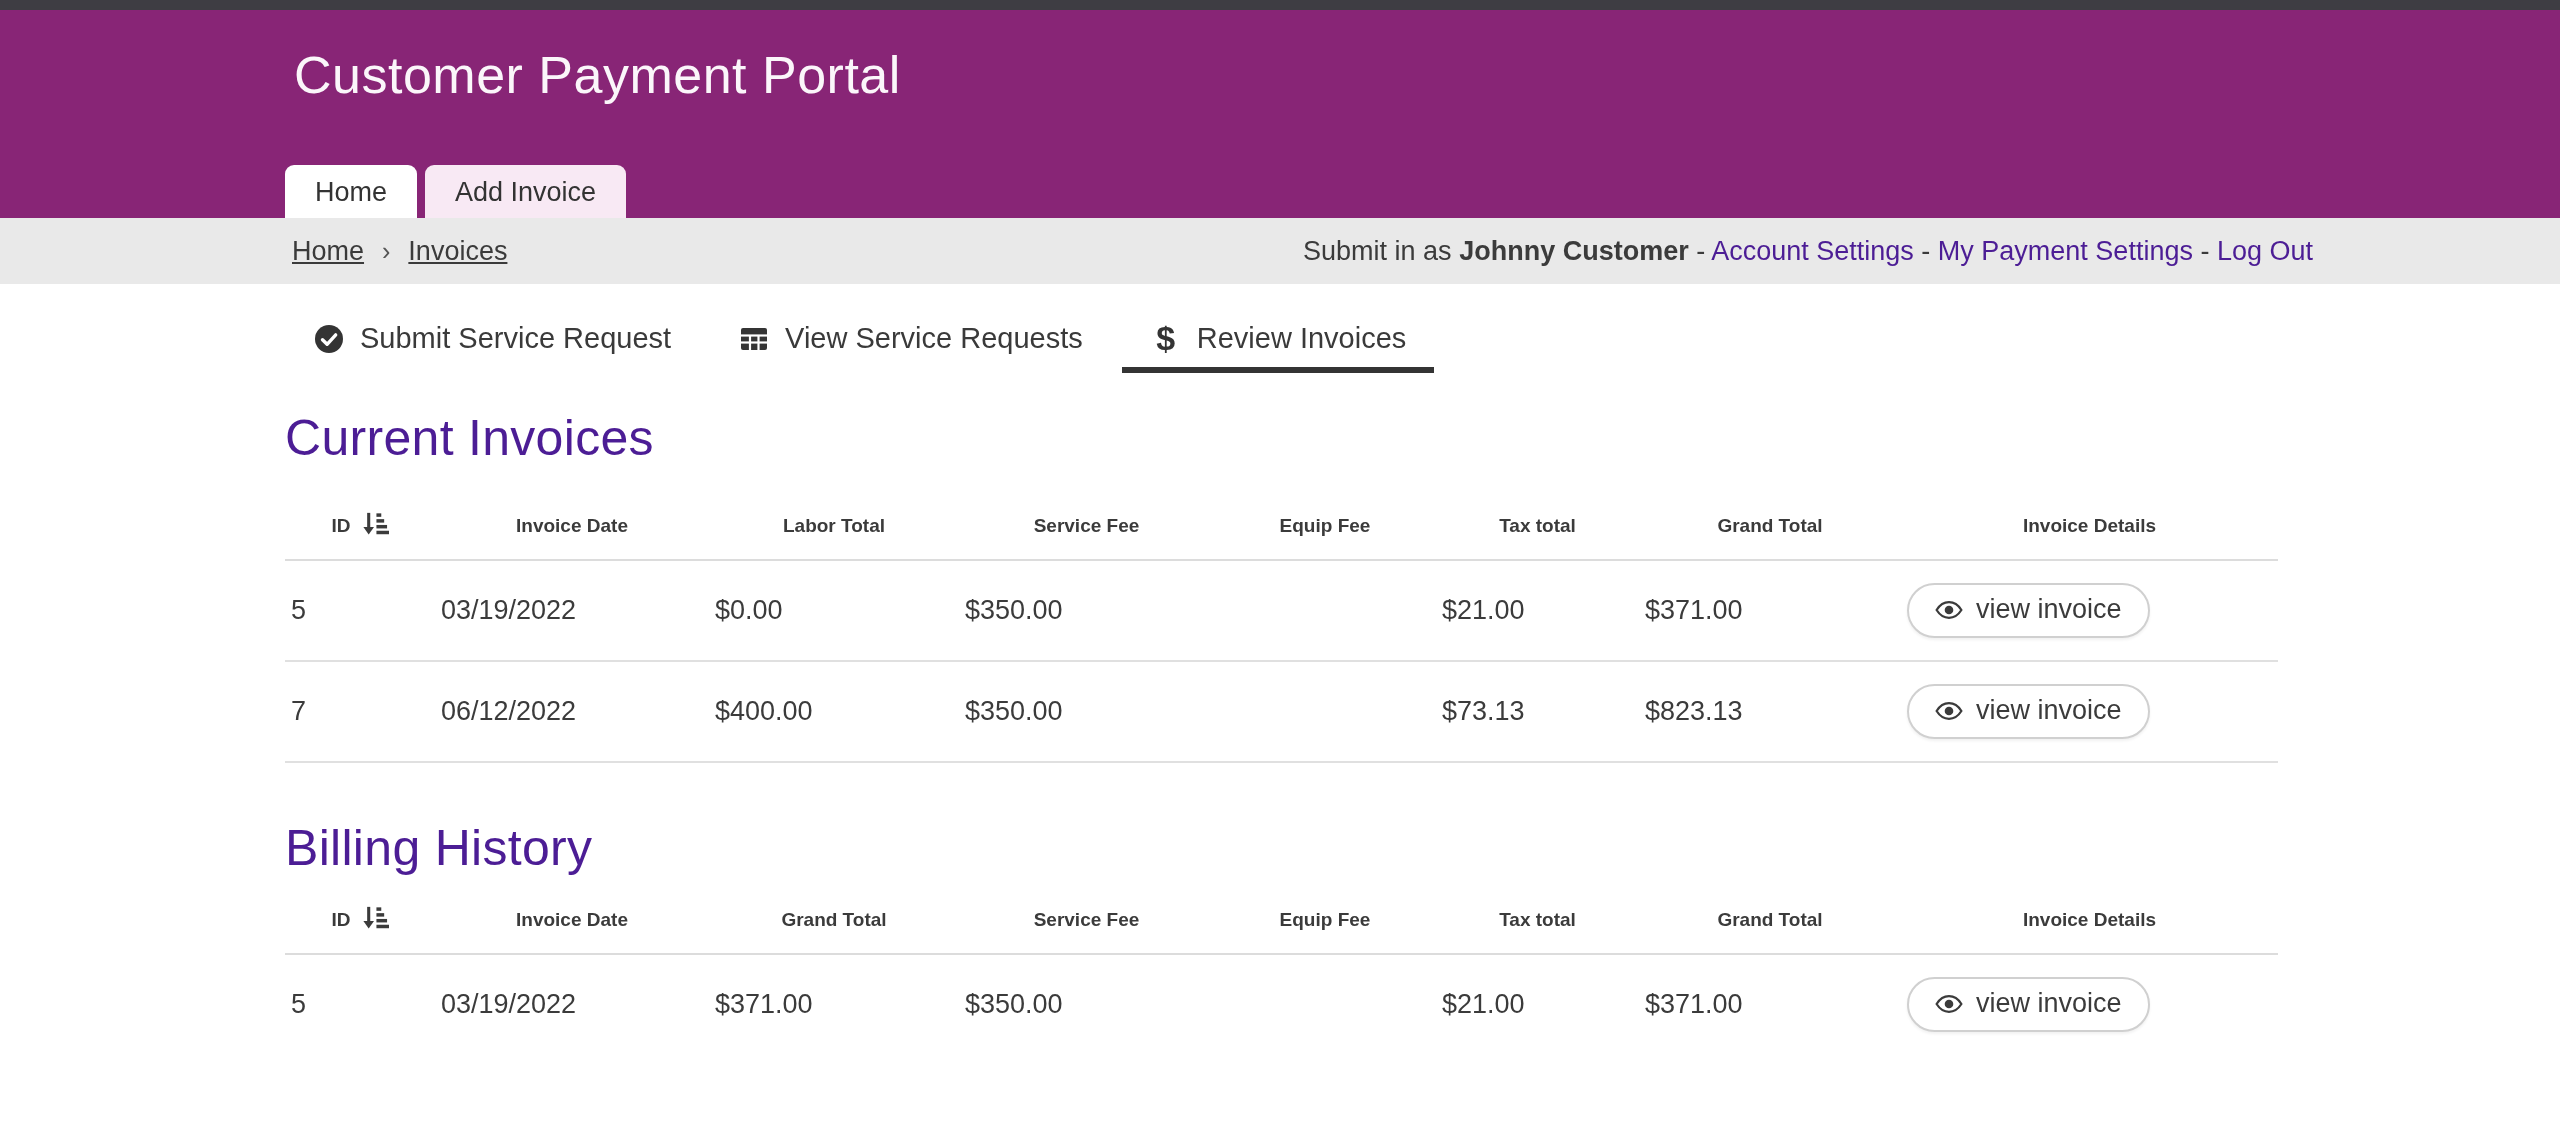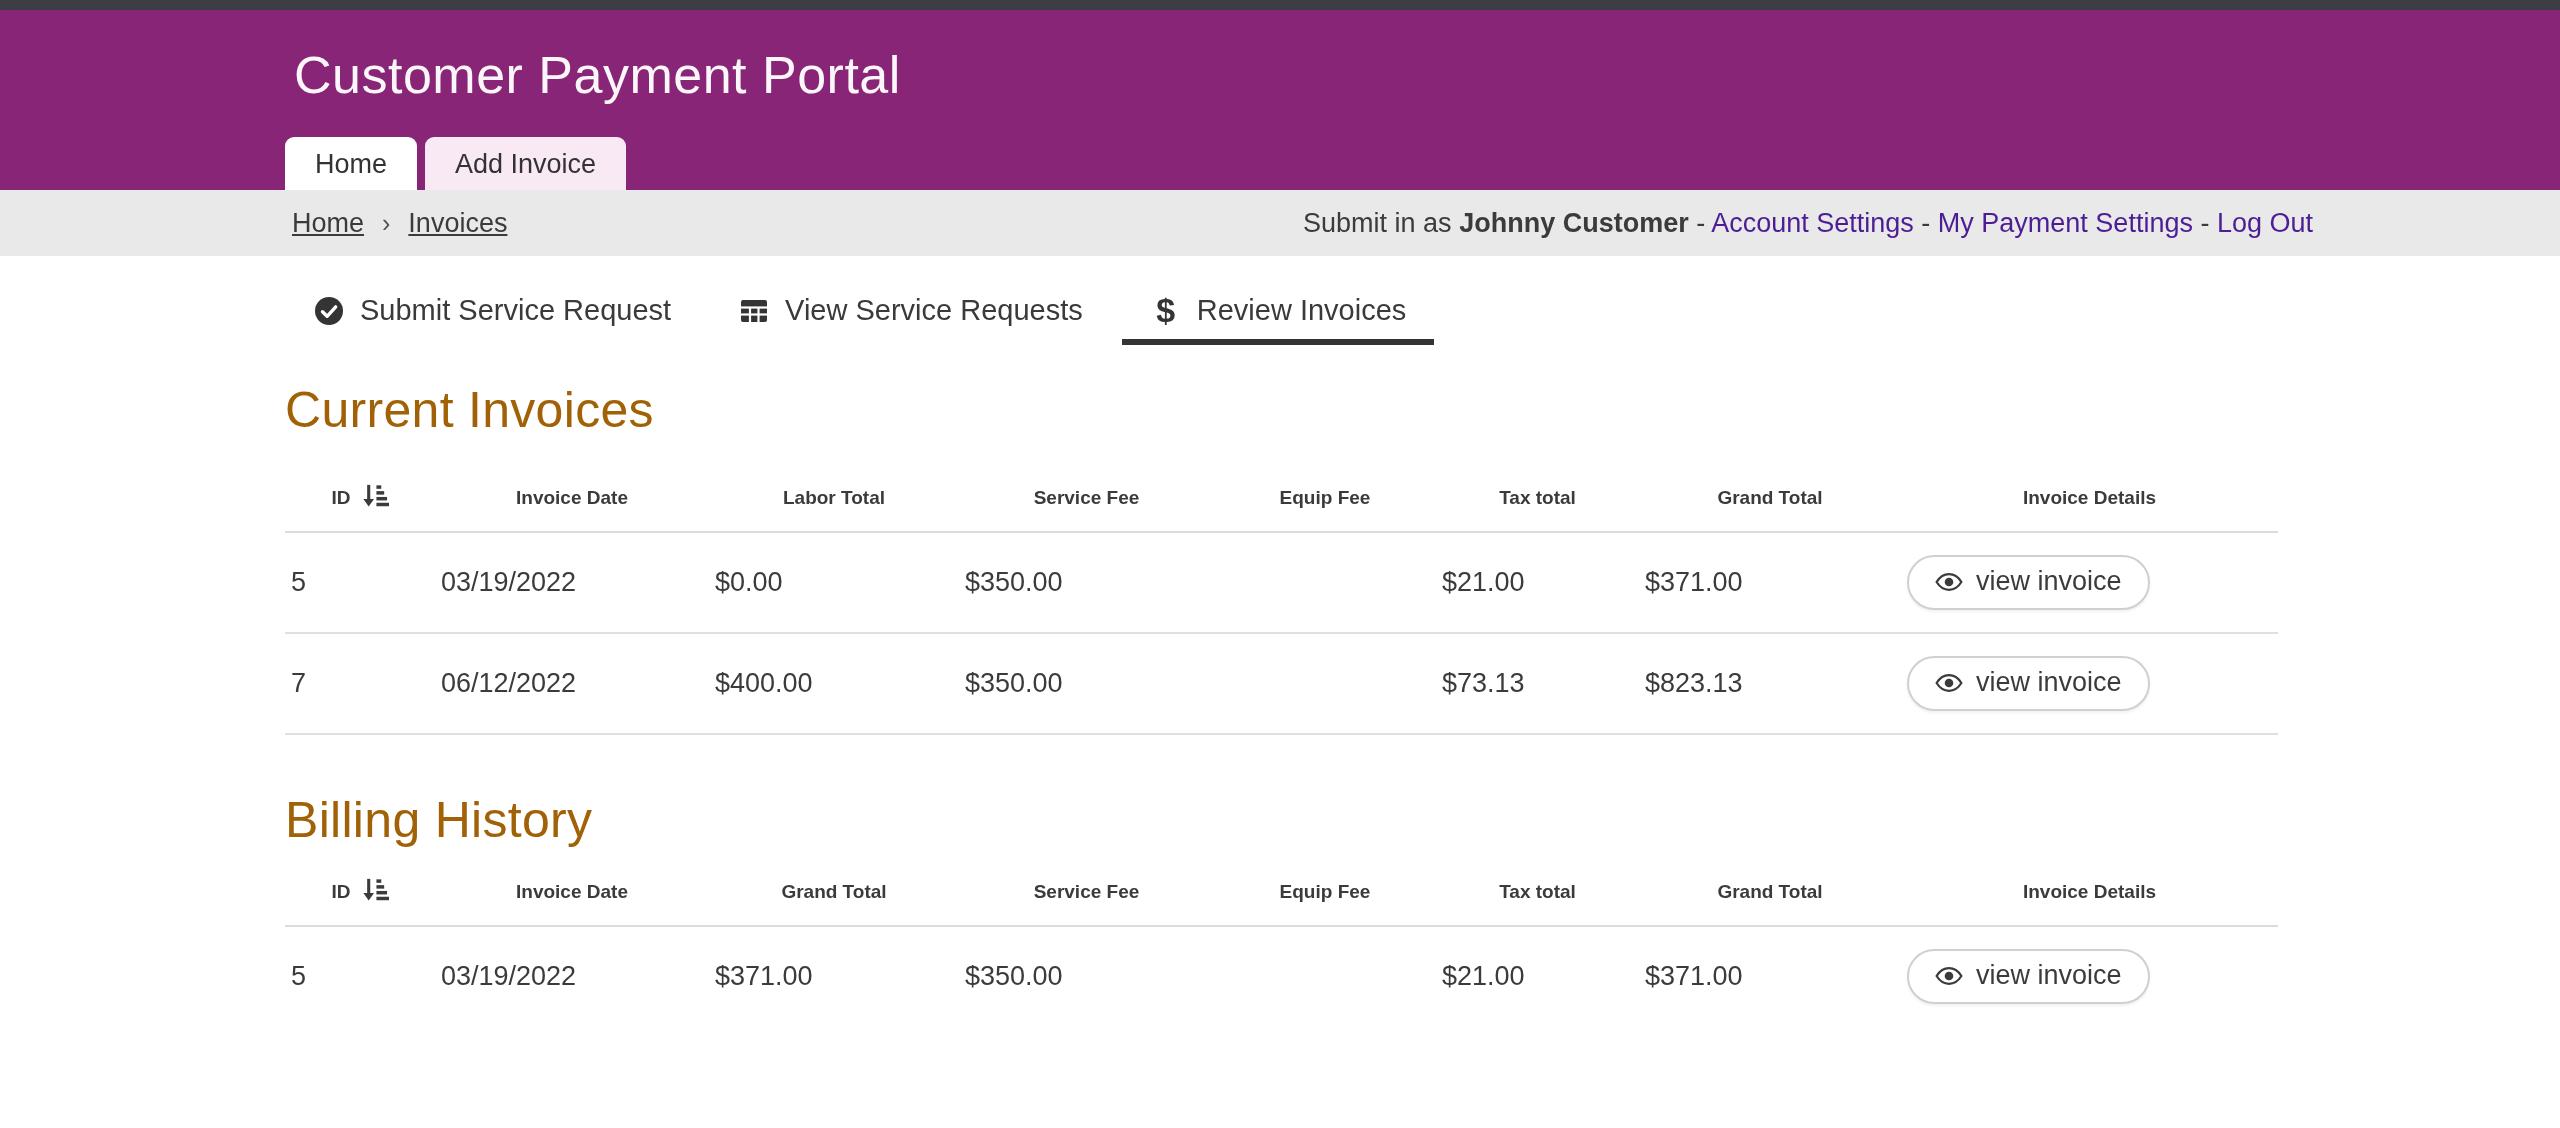--- a/index.html
+++ b/index.html
@@ -7,21 +7,21 @@
   body {
     font-family:"Liberation Sans","DejaVu Sans",sans-serif;
     background:#ffffff;
     color:#3b3b3b;
     overflow:hidden;
   }
   a { cursor:pointer; }
 
   .top-strip { height:10px; background:var(--top-strip,#3e3d43); }
 
-  .site-header { height:180px; background:var(--header-bg,#882576); position:relative; }
+  .site-header { height:208px; background:var(--header-bg,#882576); position:relative; }
   .site-title {
     position:absolute; left:294px; top:36px;
     font-size:52px; font-weight:400; line-height:1.15;
     color:#fbf6fa; letter-spacing:.5px;
   }
   .header-tabs { position:absolute; left:285px; bottom:0; display:flex; gap:8px; }
   .header-tab {
     display:block; height:53px; line-height:54px; padding:0 30px;
     font-size:27px; color:#333; text-decoration:none;
     background:var(--inactive-tab-bg,#f8e9f4);
@@ -47,21 +47,21 @@
   .nav-item {
     display:flex; align-items:center; gap:15px;
     padding:10px 28px 12px; font-size:29px; color:#3a3a3a;
     text-decoration:none; border-bottom:6px solid transparent; white-space:nowrap;
   }
   .nav-item.active { border-bottom-color:var(--active-underline,#343434); }
   .nav-icon { display:inline-flex; align-items:center; justify-content:center; width:32px; height:32px; }
   .nav-icon svg { display:block; }
   .dollar-glyph { font-size:34px; font-weight:700; color:#343434; }
 
-  .section-heading { font-size:50px; font-weight:400; color:#a16207; margin-top:36px; letter-spacing:.3px; }
+  .section-heading { font-size:50px; font-weight:400; color:#4c1d95; margin-top:36px; letter-spacing:.3px; }
   .section-heading.mt-lg { margin-top:56px; }
   .section-desc { font-size:27px; margin-top:16px; }
 
   table.invoice-table {
     border-collapse:collapse; table-layout:fixed;
     width:1993px; margin-top:30px;
   }
   table.invoice-table.billing { margin-top:14px; }
   th {
     text-align:center; font-size:19px; font-weight:700; color:#3b3b3b;

